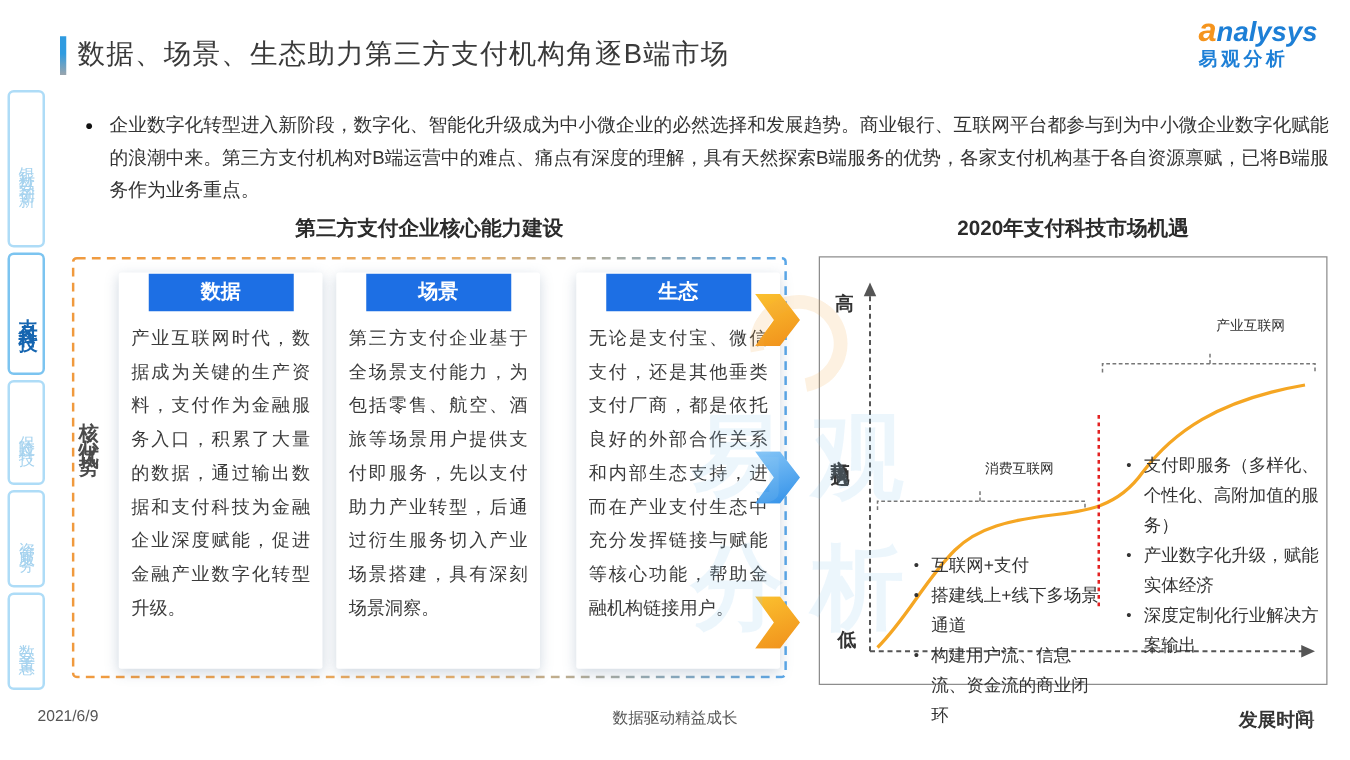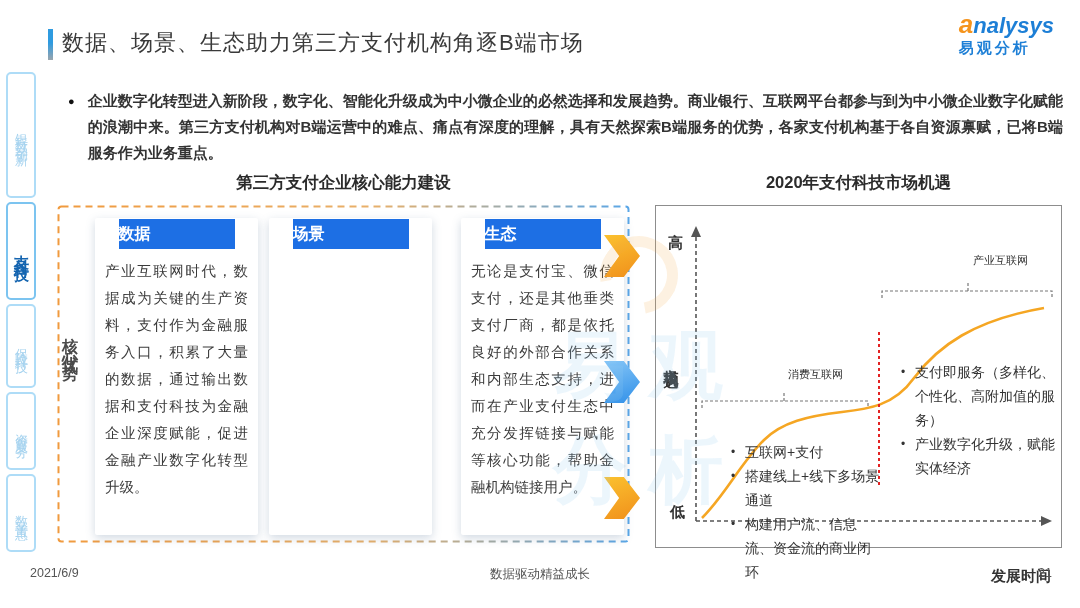--- a/index.html
+++ b/index.html
@@ -21,36 +21,36 @@
     letter-spacing:3px; line-height:20px; }
   
   .side-item { position:absolute; left:6px; width:30px; background:#fff;
     border:2px solid #aedcf7; border-radius:5px; display:flex; align-items:center;
     justify-content:center; writing-mode:vertical-rl; text-orientation:upright;
     font-size:13px; color:#a6d3ef; letter-spacing:4px; }
   .side-item.active { border-color:#7cc4f0; color:#1565b0; font-weight:bold; font-size:15px; }
   
   .intro { position:absolute; left:68px; top:88px; width:995px; display:flex; gap:13px; }
   .intro .dot { font-size:11px; color:#111; line-height:26px; }
-  .intro p { font-size:15px; line-height:26px; color:#333; text-align:justify;font-weight:bold; }
+  .intro p { font-size:15px; line-height:26px; color:#333; text-align:justify; }
   
   .sec-title { position:absolute; top:172px; font-size:16.5px; font-weight:bold;
     color:#2b2b2b; text-align:center; }
   .sec-title.left { left:57px; width:573px; }
   .sec-title.right { left:655px; width:407px; }
   
   .cap-panel { position:absolute; left:57px; top:205px; width:573px; height:338px; }
   .cap-border { position:absolute; inset:0; }
   .side-label { position:absolute; left:2px; top:120px; writing-mode:vertical-rl;
     text-orientation:upright; font-size:16px; font-weight:bold; color:#4a4a4a;
     letter-spacing:9px; }
   .card { position:absolute; top:13px; width:163px; height:317px; background:#fff;
     box-shadow:0 3px 10px rgba(90,120,150,.28); border-radius:2px; }
   .card .tag { width:116px; height:30px; margin:1px auto 0; background:#1d6fe4;
-    color:#fff; font-size:16px; font-weight:bold; line-height:30px; }
+    color:#fff; font-size:16px; font-weight:bold; text-align:center; line-height:30px; }
   .card .body { padding:9px 10px 0; font-size:14.5px; line-height:27px; color:#3b3b3b;
     text-align:justify; }
   .chev { position:absolute; left:547px; width:36px; height:42px;
     clip-path:polygon(0% 0%,55% 0%,100% 50%,55% 100%,0% 100%,42% 50%); }
   .chev.orange { background:linear-gradient(160deg,#fbc12f,#f08f1b); }
   .chev.blue { background:linear-gradient(160deg,#86c6f7,#2f8fe8); }
   
   .chart { position:absolute; left:655px; top:205px; width:407px; height:343px;
     border:1.5px solid #8d8d8d; background:#fff; }
   .chart svg { position:absolute; inset:0; }
@@ -118,20 +118,21 @@
     <rect x="1.5" y="1.5" width="570" height="335" rx="3" fill="none" stroke="url(#pgrad)" stroke-width="2" stroke-dasharray="7 5"></rect>
   </svg>
   <div class="side-label">核心优势</div>
 
   <div class="card" style="left:38px;">
     <div class="tag">数据</div>
     <div class="body">产业互联网时代，数据成为关键的生产资料，支付作为金融服务入口，积累了大量的数据，通过输出数据和支付科技为金融企业深度赋能，促进金融产业数字化转型升级。</div>
   </div>
   <div class="card" style="left:212px;">
     <div class="tag">场景</div>
+    <div class="body">第三方支付企业基于全场景支付能力，为包括零售、航空、酒旅等场景用户提供支付即服务，先以支付助力产业转型，后通过衍生服务切入产业场景搭建，具有深刻场景洞察。</div>
   </div>
   <div class="card" style="left:404px;">
     <div class="tag">生态</div>
     <div class="body">无论是支付宝、微信支付，还是其他垂类支付厂商，都是依托良好的外部合作关系和内部生态支持，进而在产业支付生态中充分发挥链接与赋能等核心功能，帮助金融机构链接用户。</div>
   </div>
 
   <div class="chev orange" style="top:30px;"></div>
   <div class="chev blue" style="top:156px;"></div>
   <div class="chev orange" style="top:272px;"></div>
 </div>
@@ -160,20 +161,21 @@
   <div class="phase-label consumer">消费互联网</div>
   <div class="phase-label industry">产业互联网</div>
   <ul class="blist consumer">
     <li>互联网+支付</li>
     <li>搭建线上+线下多场景通道</li>
     <li>构建用户流、信息流、资金流的商业闭环</li>
   </ul>
   <ul class="blist industry">
     <li>支付即服务（多样化、个性化、高附加值的服务）</li>
     <li>产业数字化升级，赋能实体经济</li>
+    <li>深度定制化行业解决方案输出</li>
   </ul>
 </div>
 
 <div class="watermark">
   <div class="wm-ring"></div>
   <div class="wm-text">易观分析</div>
 </div>
 
 <div class="footer-date">2021/6/9</div>
 <div class="footer-center">数据驱动精益成长</div>

